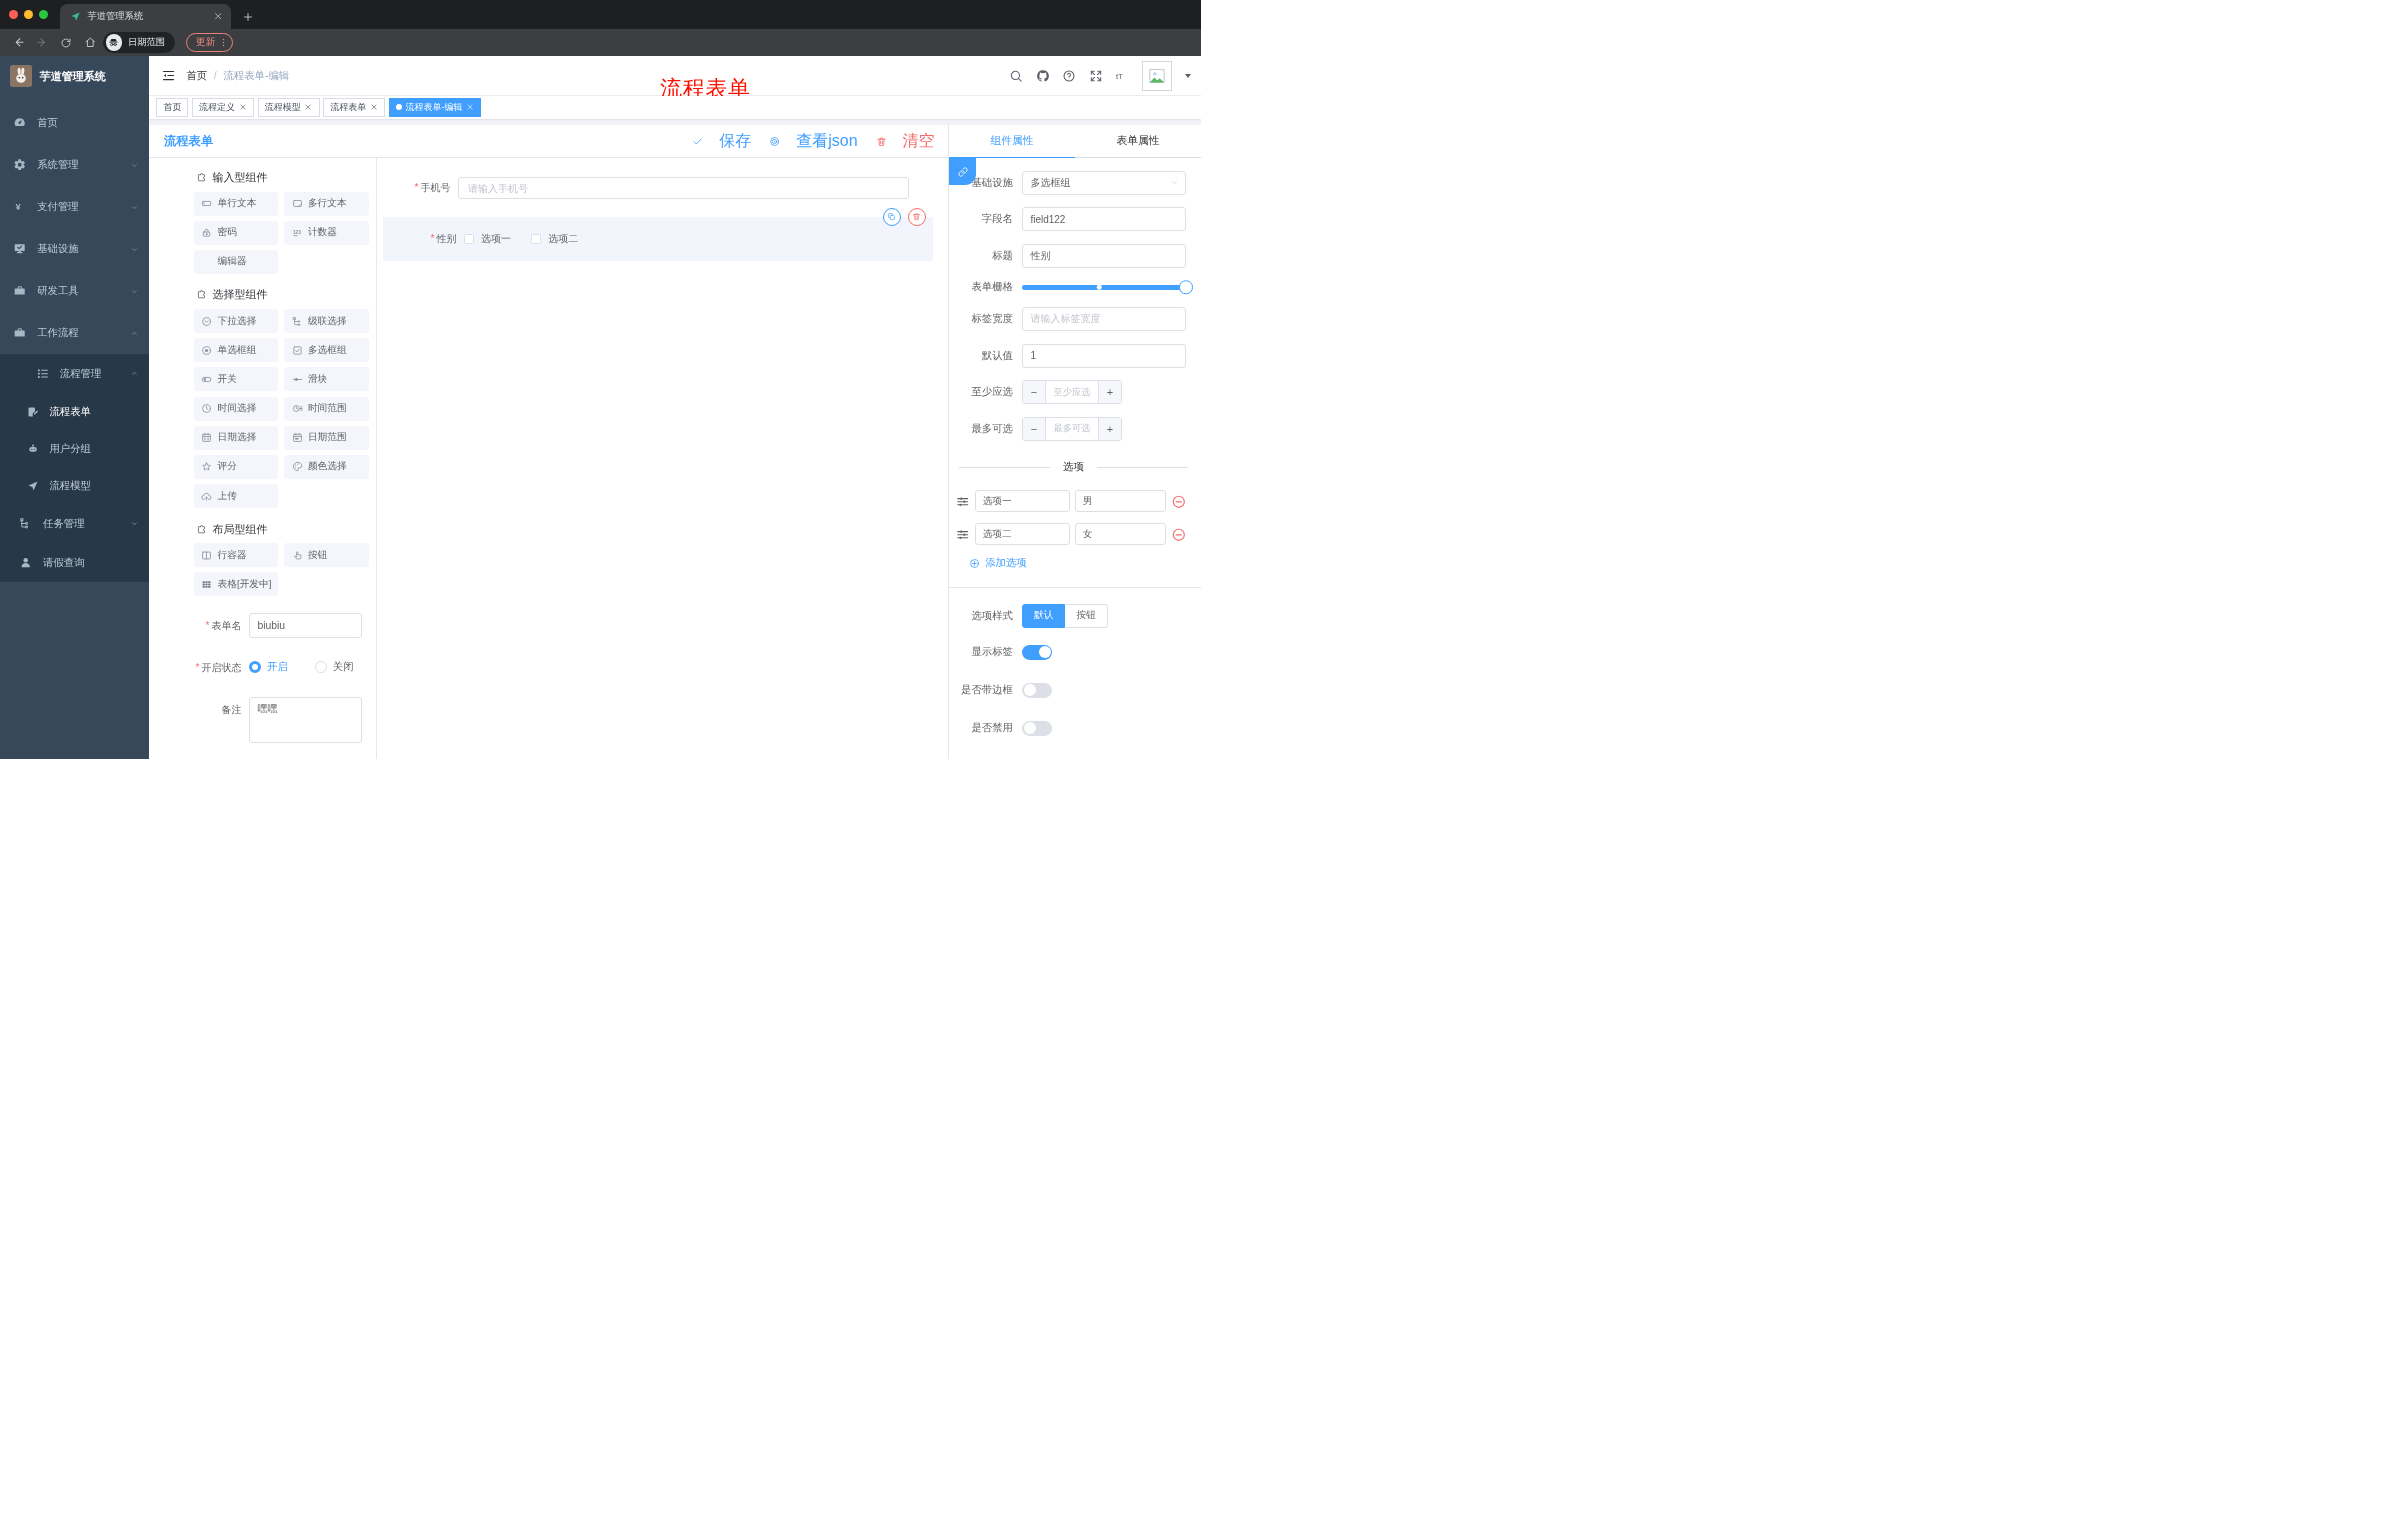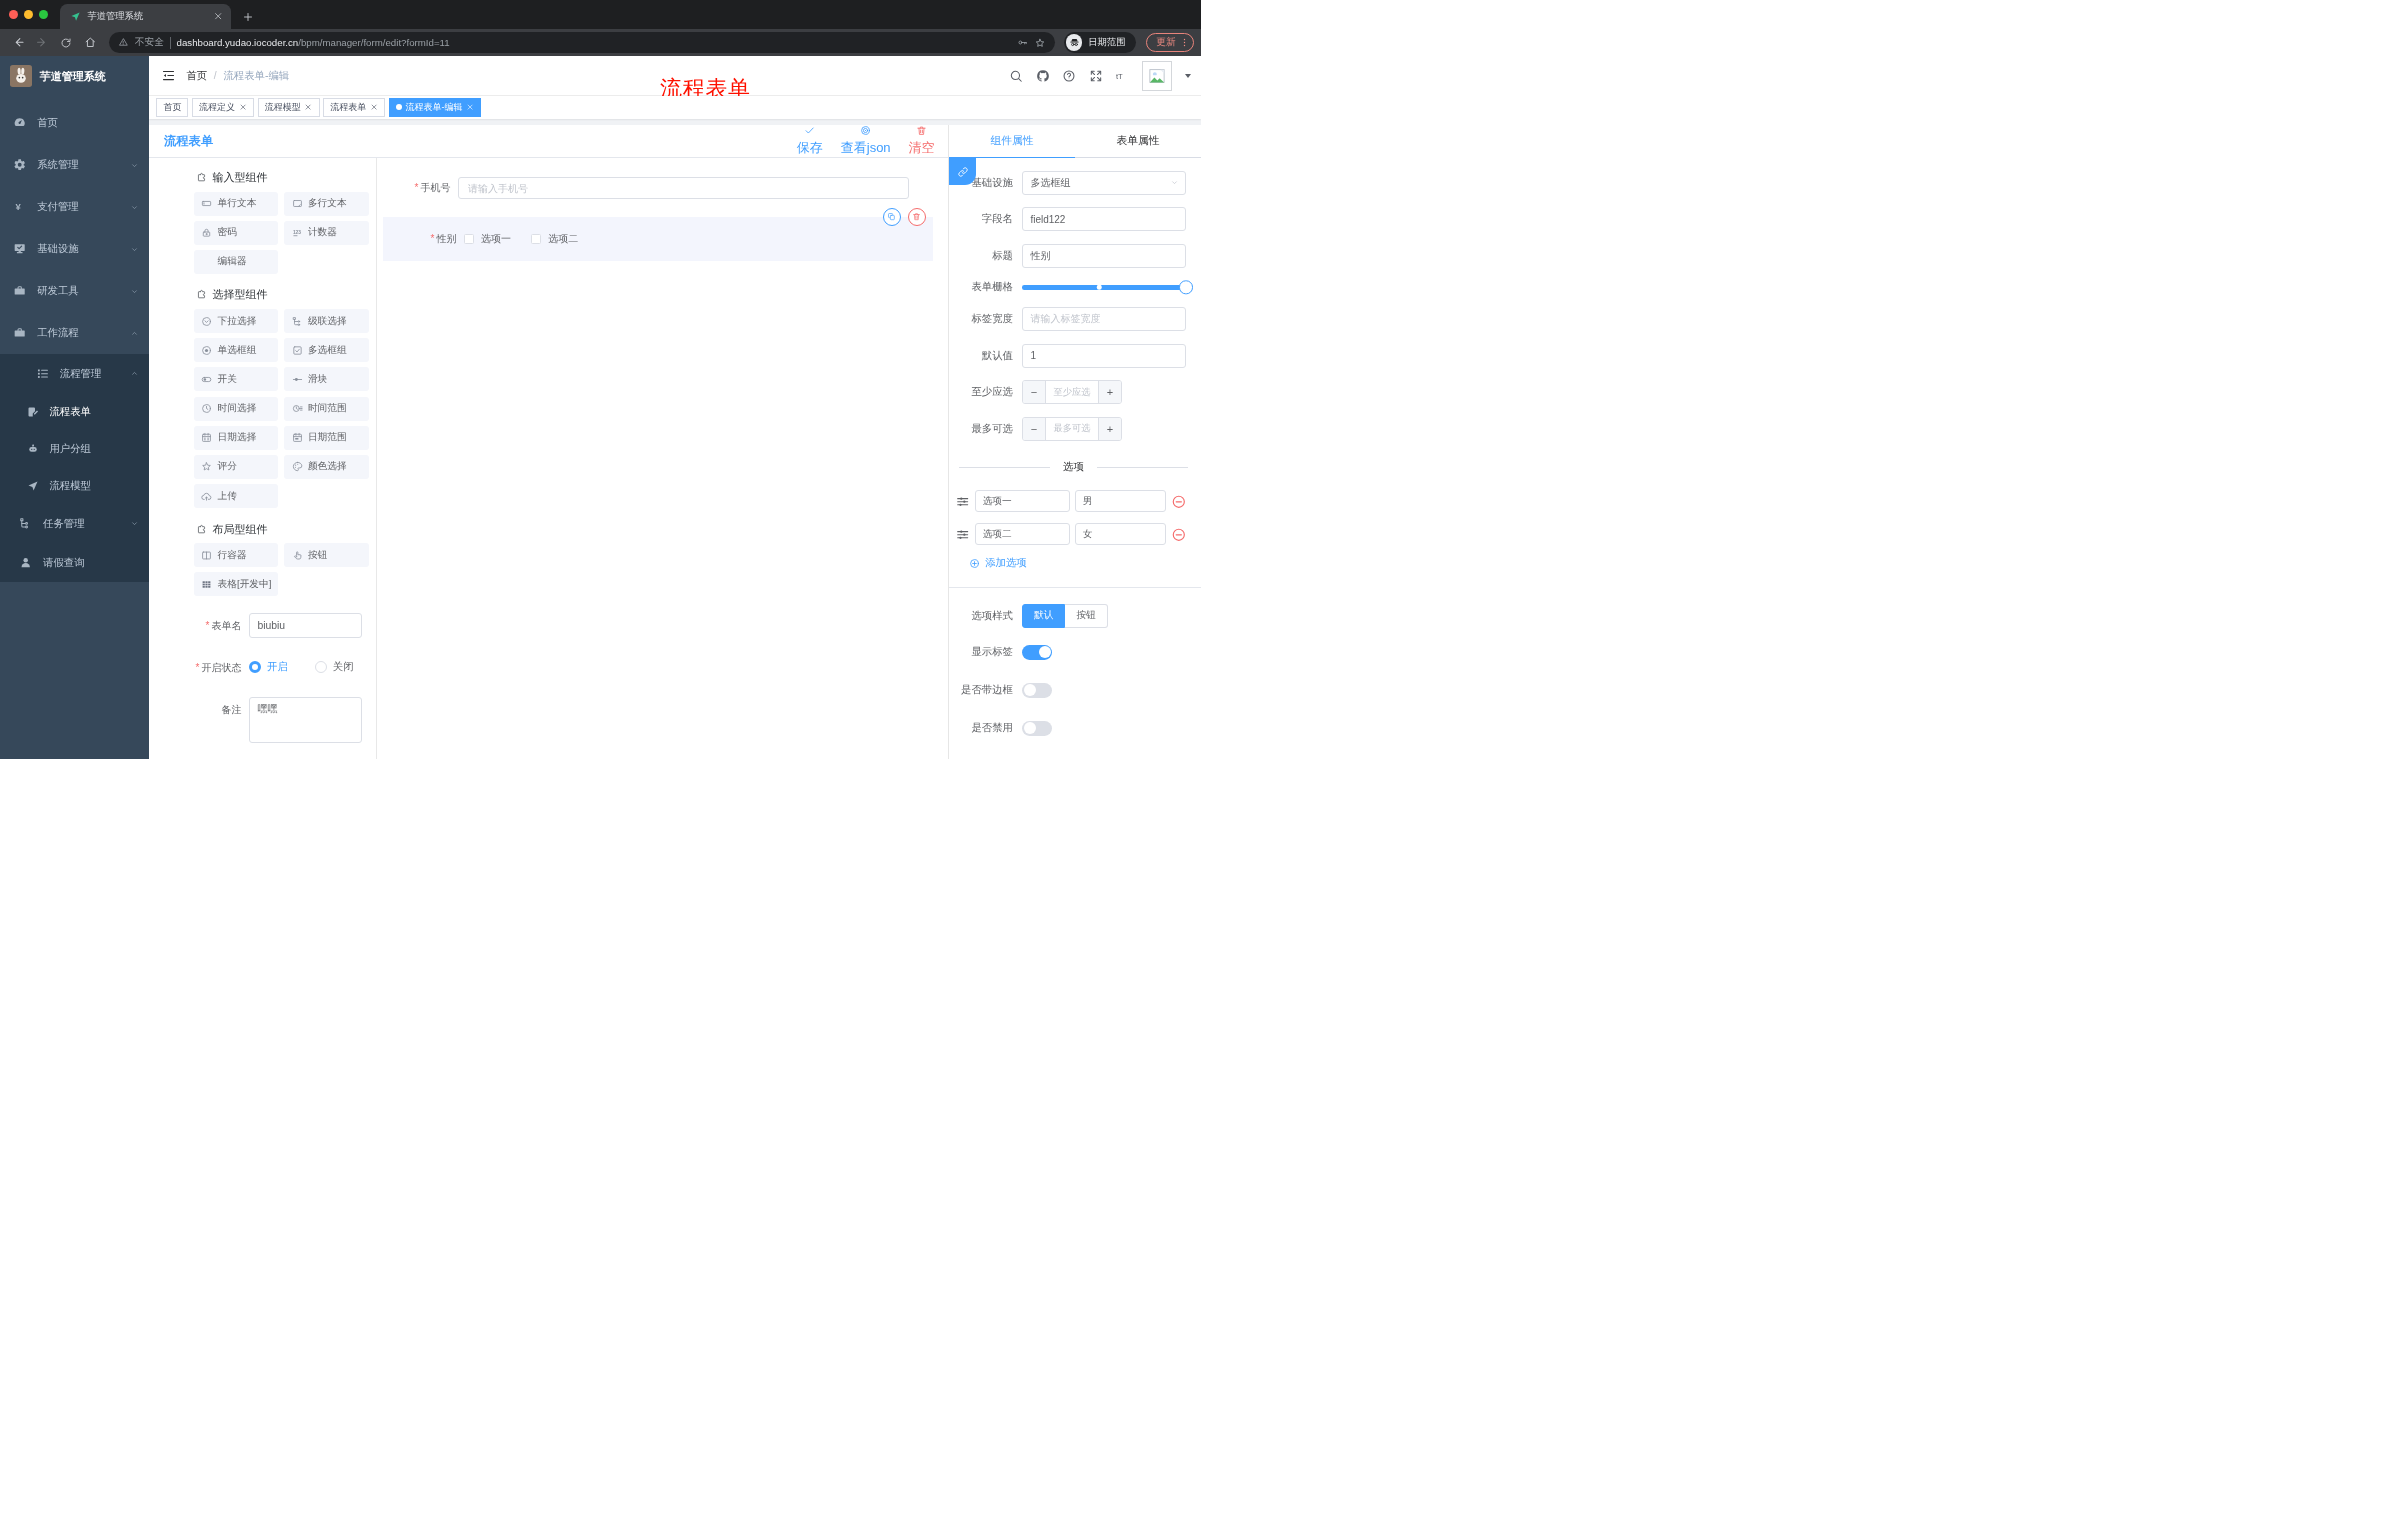--- a/index.html
+++ b/index.html
@@ -66,21 +66,21 @@
   .tag .x { width:8.2px; height:8.2px; }
   .tag.active { background:#409eff; border-color:#409eff; color:#fff; }
   .tag .dot { width:6px; height:6px; border-radius:50%; background:#fff; }
 
   
   .content { flex:1; background:#f0f2f5; padding-top:6px; display:flex; min-height:0; }
   .designer { flex:1; background:#fff; display:flex; flex-direction:column; min-width:0; }
   .d-header { height:33px; display:flex; align-items:center; padding:0 13.4px 0 15px; border-bottom:0.7px solid #e4e7ed; flex-shrink:0; }
   .d-title { color:#409eff; font-size:12.3px; font-weight:600; }
   .d-actions { margin-left:auto; display:flex; align-items:center; gap:18px; }
-  .d-act { display:flex; align-items:center; gap:3px; font-size:13px; color:#409eff; cursor:pointer;flex-direction:column; }
+  .d-act { display:flex; align-items:center; gap:16px; font-size:16px; color:#409eff; cursor:pointer; }
   .d-act .ic { width:11px; height:11px; }
   .d-act.red { color:#f56c6c; }
   .d-body { flex:1; display:flex; min-height:0;padding-left:36px; }
 
   
   .widgets { width:192px; border-right:0.7px solid #e8e8e8; padding:4.5px 7.4px 0 9px; overflow:hidden; flex-shrink:0; }
   .w-title { display:flex; align-items:center; gap:6px; margin:7.4px 0 6.7px 1.5px; font-size:11px; color:#2f3337; }
   .w-title .ic { width:11px; height:11px; color:#5f6368; }
   .w-grid { display:grid; grid-template-columns:1fr 1fr; gap:5.2px 6px; }
   .w-item { height:24px; background:#f4f6fb; border-radius:3px; display:flex; align-items:center; padding-left:7.4px; gap:5.2px; font-size:9.7px; color:#606266; cursor:move; white-space:nowrap; }
@@ -469,36 +469,20 @@
       <span class="nav-ic">
           <svg class="ic" width="12" height="12" viewBox="0 0 16 16">
             <use href="#i-reload"></use>
           </svg>
         </span>
       <span class="nav-ic">
           <svg class="ic" width="12.6" height="12.6" viewBox="0 0 17 17">
             <use href="#i-home"></use>
           </svg>
         </span>
-      <div class="addr">
-        <svg class="ic" width="10.4" height="10.4" viewBox="0 0 14 14">
-            <use href="#i-warn"></use>
-          </svg>
-        <span>不安全</span>
-        <span class="sep"></span>
-        <span class="host">dashboard.yudao.iocoder.cn</span>
-          <span class="path" style="margin-left:-6px">/bpm/manager/form/edit?formId=11</span>
-        <span class="addr-spacer"></span>
-        <svg class="ic" width="11" height="11" viewBox="0 0 15 15">
-            <use href="#i-key"></use>
-          </svg>
-        <svg class="ic" width="12" height="12" viewBox="0 0 16 16">
-            <use href="#i-staro"></use>
-          </svg>
-      </div>
       <div class="incog">
         <span class="incog-circle">
             <svg class="ic" width="11" height="11" viewBox="0 0 15 15">
               <use href="#i-incog"></use>
             </svg>
           </span>
         <span>日期范围</span>
       </div>
       <div class="update-btn">
         <span>更新</span>

